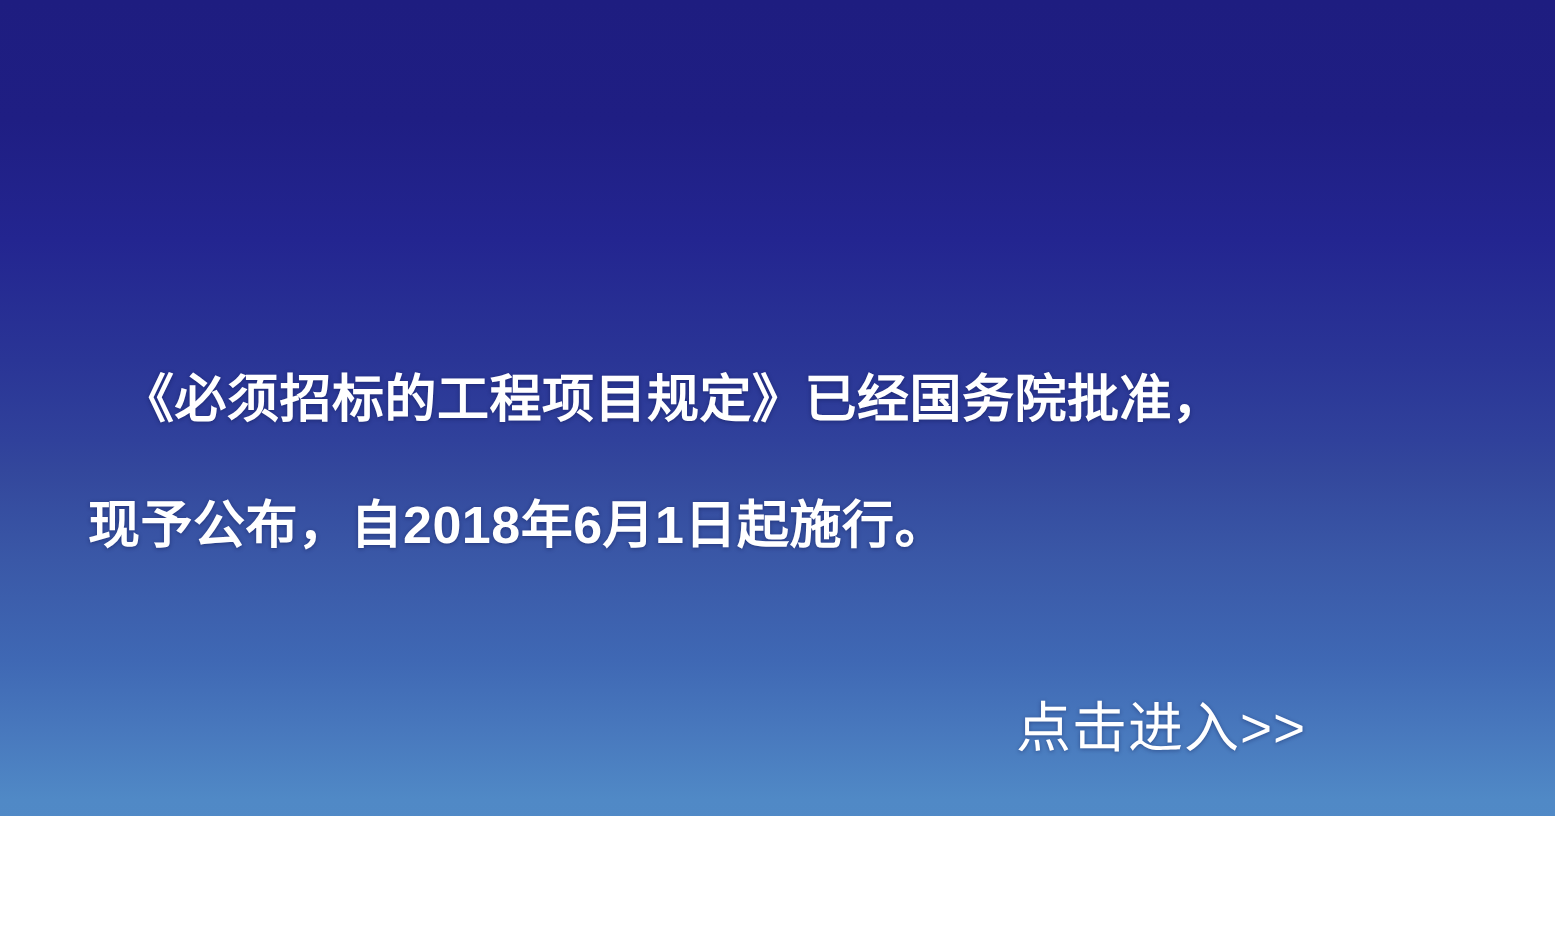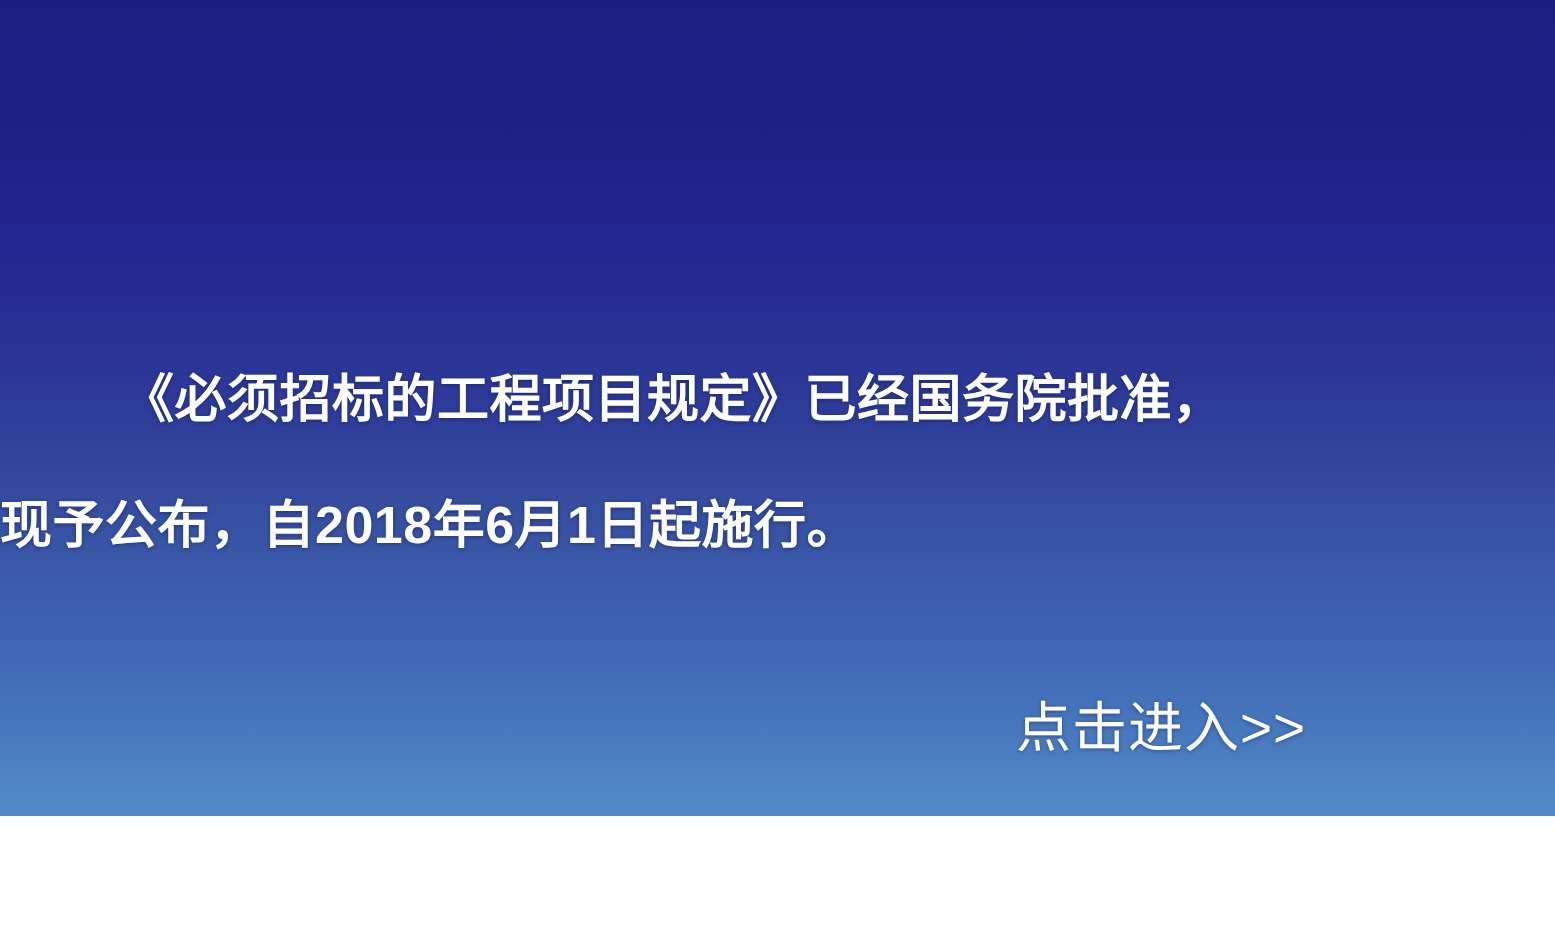--- a/index.html
+++ b/index.html
@@ -57,20 +57,21 @@
     display: block;
     height: 126px;
   }
 
   .headline-line-1 {
     padding-left: 122px;
     letter-spacing: 0.5px;
   }
 
   .headline-line-2 {
+    padding-left: 88px;
     letter-spacing: 0.5px;
   }
 
   
   .cta {
     position: absolute;
     left: 1016px;
     top: 692px;
     color: #ffffff;
     font-size: 55px;

